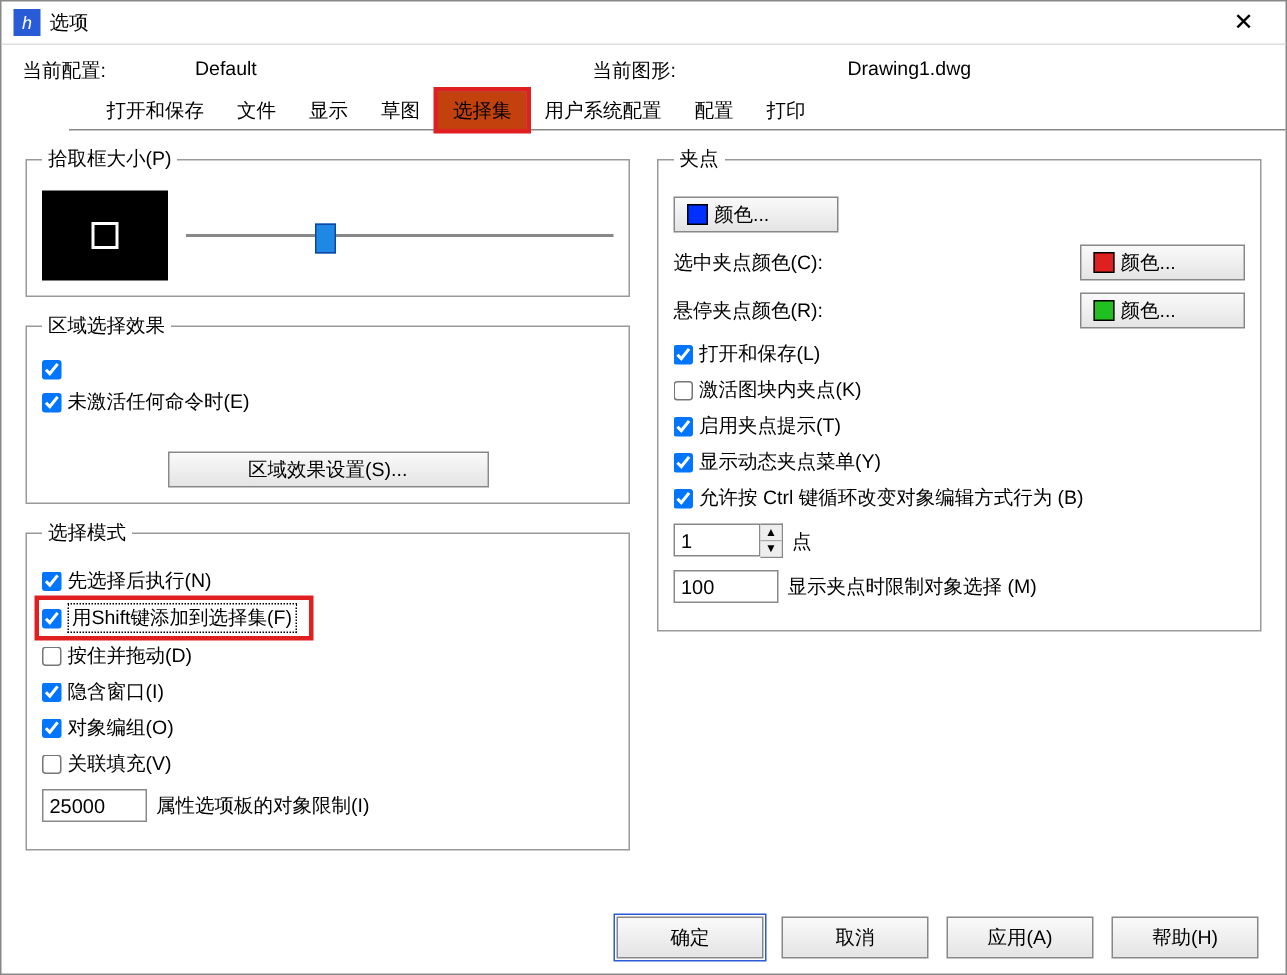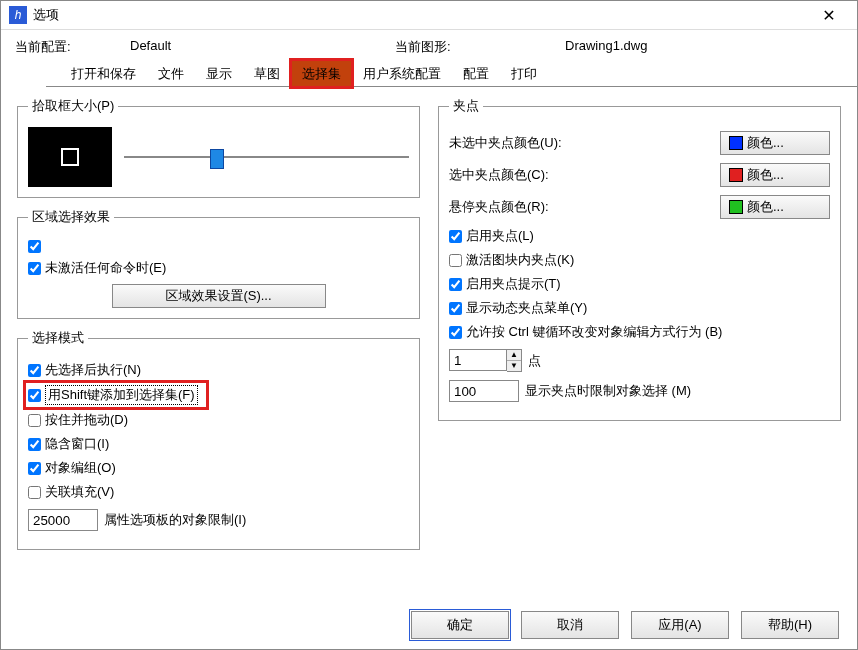--- a/index.html
+++ b/index.html
@@ -241,21 +241,21 @@
 
       <fieldset>
         <legend>区域选择效果</legend>
         <div class="checkbox-row">
           <input type="checkbox" id="re_a" checked="" style="">
         </div>
         <div class="checkbox-row">
           <input type="checkbox" id="re_b" checked="" style="">
           <label for="re_b">未激活任何命令时(E)</label>
         </div>
-        <div style="text-align:center; margin-top:7px;">
+        <div style="text-align:center; margin-top:24px;">
           <span class="btn btn-wide">区域效果设置(S)...</span>
         </div>
       </fieldset>
 
       <fieldset>
         <legend>选择模式</legend>
         <div id="select-mode-items">
             <div class="checkbox-row">
               <input type="checkbox" checked="" style="">
               <label>先选择后执行(N)</label>
@@ -289,21 +289,20 @@
 
     </div>
 
     <div class="col">
 
 
       <fieldset>
         <legend>夹点</legend>
 
         <div class="color-row">
-          <span class="lbl">未选中夹点颜色(U):</span>
           <span class="btn btn-color">
             <span class="swatch" id="sw-unsel" style="background: rgb(0, 48, 255);"></span>
             <span>颜色...</span>
           </span>
         </div>
         <div class="color-row">
           <span class="lbl">选中夹点颜色(C):</span>
           <span class="btn btn-color">
             <span class="swatch" id="sw-sel" style="background: rgb(224, 32, 32);"></span>
             <span>颜色...</span>
@@ -313,21 +312,21 @@
           <span class="lbl">悬停夹点颜色(R):</span>
           <span class="btn btn-color">
             <span class="swatch" id="sw-hov" style="background: rgb(32, 192, 32);"></span>
             <span>颜色...</span>
           </span>
         </div>
 
         <div id="grips-items">
             <div class="checkbox-row">
               <input type="checkbox" checked="" style="">
-              <label>启用夹点(L)</label>
+              <label>打开和保存(L)</label>
             </div>
             <div class="checkbox-row">
               <input type="checkbox" style="">
               <label>激活图块内夹点(K)</label>
             </div>
             <div class="checkbox-row">
               <input type="checkbox" checked="" style="">
               <label>启用夹点提示(T)</label>
             </div>
             <div class="checkbox-row">

